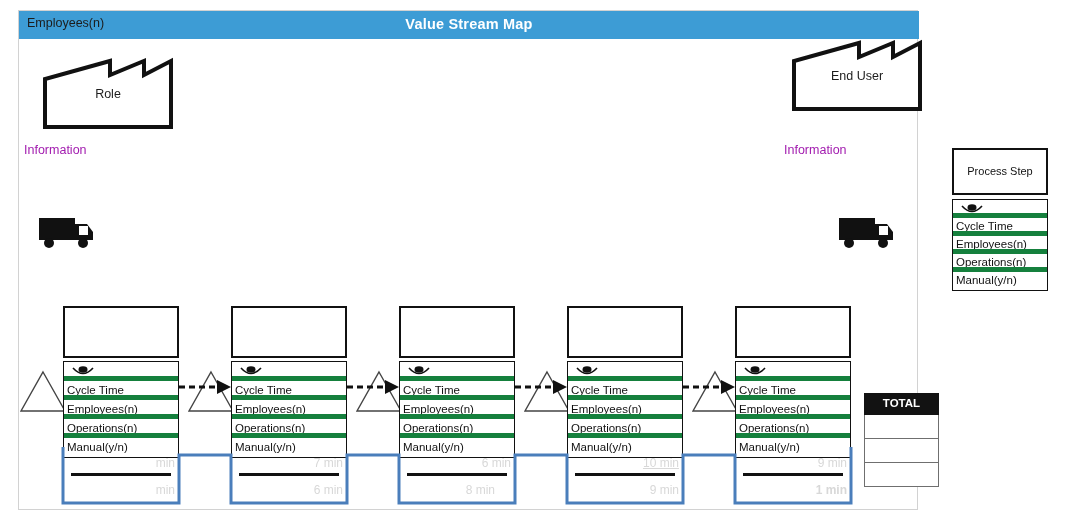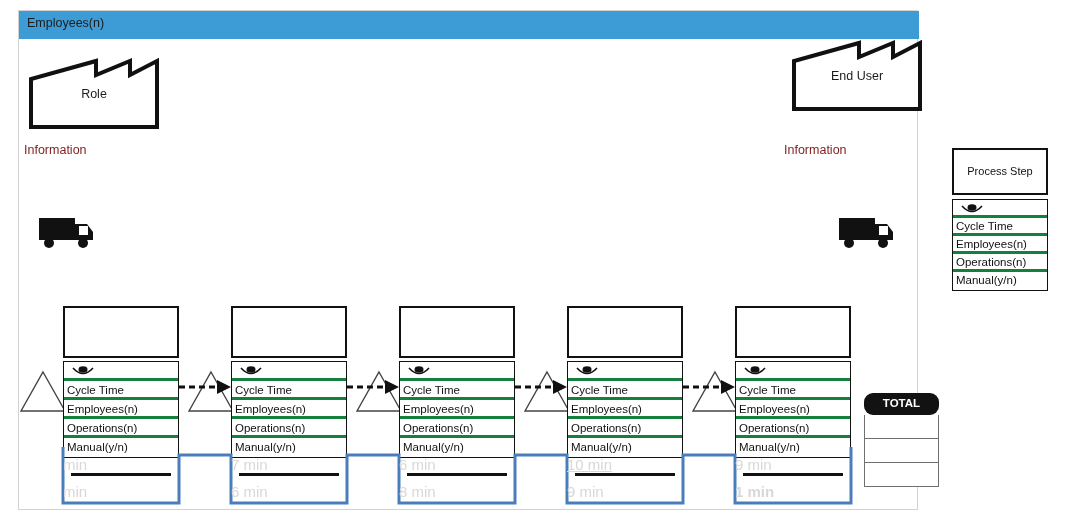--- a/index.html
+++ b/index.html
@@ -66,27 +66,27 @@
   .factory svg { display: block; }
   .factory .factory-label {
     position: absolute;
     left: 0;
     top: 34px;
     width: 136px;
     text-align: center;
     font-size: 12.5px;
     color: #1c1c1c;
   }
-  #factory-supplier { left: 7px; top: 42px; text-decoration: underline; }
+  #factory-supplier { left: 21px; top: 42px; text-decoration: underline; }
   #factory-enduser  { left: 770px; top: 24px; }
 
   .info-label {
     position: absolute;
     font-size: 12.5px;
-    color: #7f1d1d;
+    color: #a21caf;
     white-space: nowrap;
   }
   #info-left  { left: 5px;   top: 132px; }
   #info-right { left: 765px; top: 132px; }
 
   
   .truck {
     position: absolute;
     width: 64px;
     height: 42px;
@@ -109,21 +109,21 @@
   }
   .proc-table {
     margin-top: 3px;
     width: 116px;
     border: 1px solid #111111;
     box-sizing: border-box;
     background: #ffffff;
   }
   .proc-row {
     height: 19px;
-    border-bottom: 3px solid #15803d;
+    border-bottom: 5px solid #15803d;
     box-sizing: border-box;
     font-size: 11.5px;
     color: #111111;
     line-height: 18px;
     padding-left: 3px;
     white-space: nowrap;
     overflow: hidden;
   }
   .proc-row:last-child { border-bottom: none; }
   .proc-row.icon-row {
@@ -156,22 +156,22 @@
   #ladder {
     position: absolute;
     left: 0;
     top: 436px;
     width: 900px;
     height: 62px;
   }
   .ladder-time {
     position: absolute;
     width: 112px;
-    text-align: left;
-    font-size: 15px;
+    text-align: right;
+    font-size: 12px;
     color: #d8d8d8;
     white-space: nowrap;
   }
   .ladder-va-line {
     position: absolute;
     height: 3px;
     background: #111111;
     width: 100px;
   }
 
@@ -184,21 +184,20 @@
     box-sizing: border-box;
   }
   #total-head {
     height: 22px;
     background: #121212;
     color: #ffffff;
     font-size: 11.5px;
     font-weight: bold;
     text-align: center;
     line-height: 21px;
-    border-radius: 9px;
   }
   .total-row {
     height: 24px;
     border: 1px solid #6f6f6f;
     border-top: none;
     box-sizing: border-box;
     background: #ffffff;
     font-size: 11px;
     line-height: 22px;
     text-align: center;
@@ -238,20 +237,21 @@
   }
   #legend-table .proc-row { height: 18px; line-height: 17px; font-size: 11.5px; }
 </style>
 </head>
 <body>
 
 <div id="vsm-canvas">
 
   <div id="title-bar">
     <span class="bar-left-label">Employees(n)</span>
+    <span class="bar-title">Value Stream Map</span>
   </div>
 
   <div class="factory" id="factory-supplier">
     <svg width="136" height="78" viewBox="0 0 136 78">
       <path d="M5 26 L5 74 L131 74 L131 8 L104 22 L104 8 L70 22 L70 8 L5 26 Z" fill="#ffffff" stroke="#111111" stroke-width="4" stroke-linejoin="miter"></path>
     </svg>
     <span class="factory-label">Role</span>
   </div>
 
   <div class="factory" id="factory-enduser">
@@ -437,21 +437,21 @@
     
     <div class="ladder-time" style="left:44px;  top:9px;">min</div>
     <div class="ladder-time" style="left:212px; top:9px;">7 min</div>
     <div class="ladder-time" style="left:380px; top:9px;">6 min</div>
     <div class="ladder-time" style="left:548px; top:9px;text-decoration:underline;">10 min</div>
     <div class="ladder-time" style="left:716px; top:9px;">9 min</div>
 
     
     <div class="ladder-time" style="left:44px;  top:36px;">min</div>
     <div class="ladder-time" style="left:212px; top:36px;">6 min</div>
-    <div class="ladder-time" style="left:380px; top:36px;">8 min</div>
+    <div class="ladder-time" style="left:364px; top:36px;">8 min</div>
     <div class="ladder-time" style="left:548px; top:36px;">9 min</div>
     <div class="ladder-time" style="left:716px; top:36px;font-weight:bold;">1 min</div>
   </div>
 
 </div>
 
 <div id="legend">
   <div id="legend-head">
     <span class="legend-head-label">Process Step</span>
   </div>

